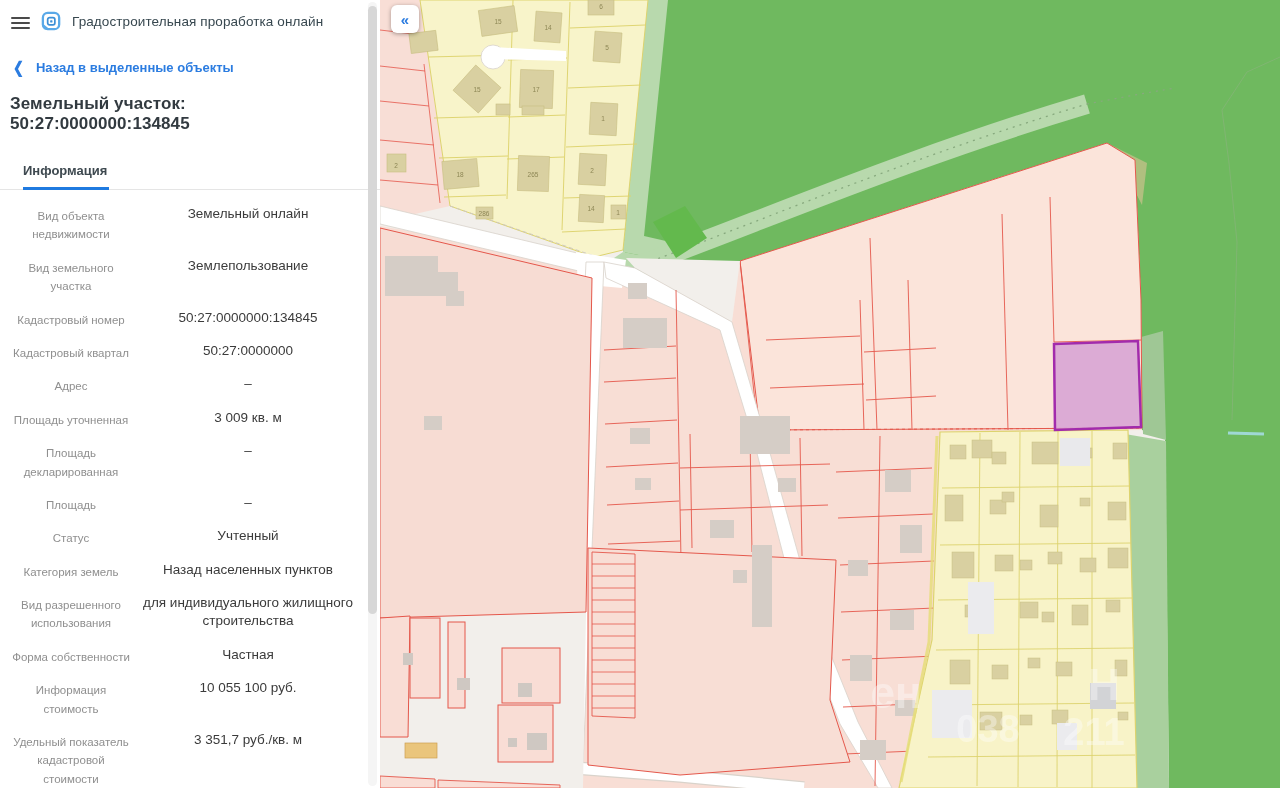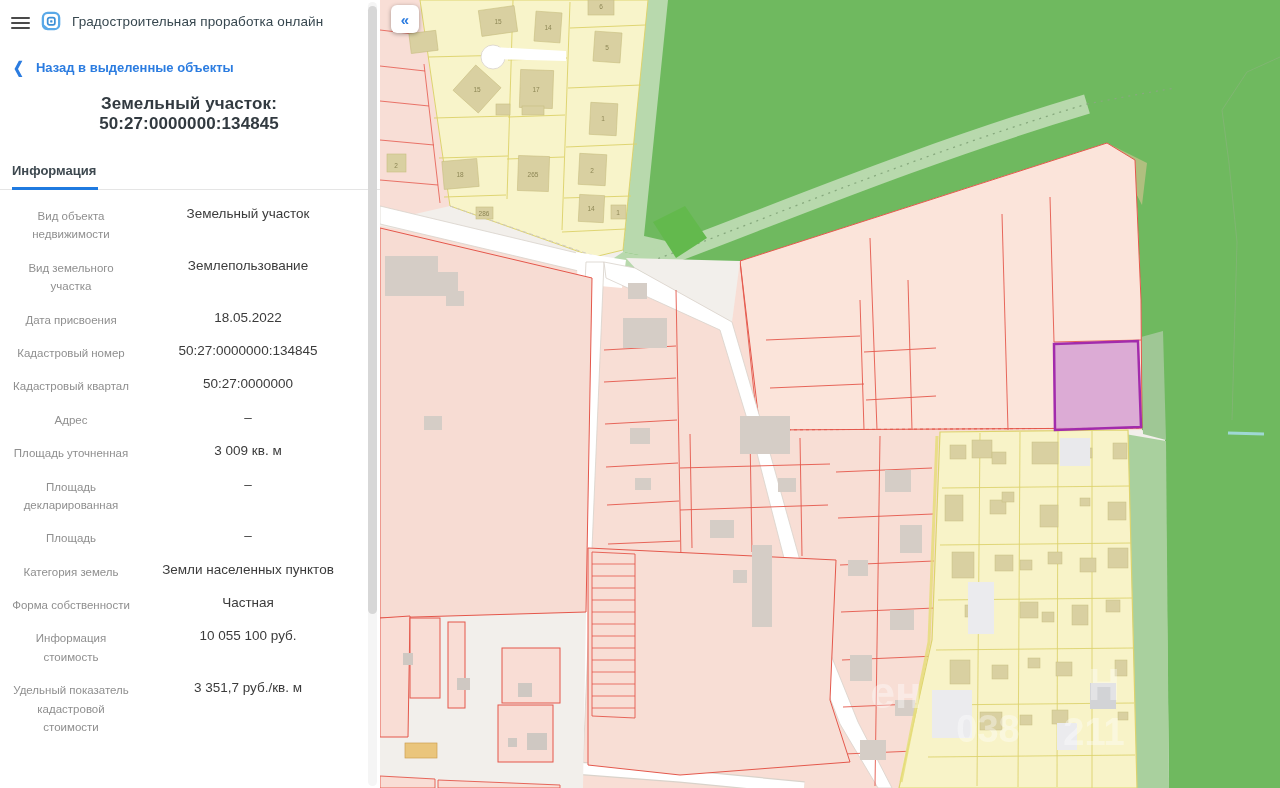--- a/index.html
+++ b/index.html
@@ -8,22 +8,22 @@
 
   
   .panel{width:380px;flex:none;position:relative;background:#fff;z-index:5;}
   .panel-header{display:flex;align-items:center;padding:10px 27px 6px 10px;}
   .burger{width:19px;height:13px;display:flex;flex-direction:column;justify-content:space-between;background:none;border:none;cursor:pointer;padding:0;margin:3px 10px 0 1px;}
   .burger span{display:block;height:2.4px;background:#4a4a4a;border-radius:1px;}
   .logo{width:23px;height:23px;margin-right:9px;flex:none;}
   .app-title{font-size:13.5px;color:#37474f;letter-spacing:.1px;}
   .back{display:flex;align-items:center;color:#2b7ce0;font-size:13px;font-weight:600;margin:21px 0 0 13px;text-decoration:none;cursor:pointer;}
   .back .chev{font-size:13px;font-weight:700;margin-right:12px;transform:scaleY(1.2);}
-  .page-title{font-size:17px;font-weight:700;color:#323a40;margin:19px 12px 0 10px;letter-spacing:.1px;text-align:center;}
-  .tabs{margin-top:23px;border-bottom:1px solid #e5e5e5;padding:0 12px;}
+  .page-title{font-size:17px;font-weight:700;color:#323a40;margin:19px 12px 0 10px;letter-spacing:.1px;}
+  .tabs{margin-top:23px;border-bottom:1px solid #e5e5e5;padding:0 23px;}
   .tab{display:inline-block;padding:6px 2px 9px 0;font-size:13px;color:#3e4950;font-weight:600;border-bottom:3px solid #1f7ae0;margin-bottom:-1px;cursor:pointer;}
   dl.fields{margin:15px 14px 0 12px;padding:0;}
   dl.fields .row{display:grid;grid-template-columns:118px 1fr;margin-bottom:13px;text-align:center;}
   dl.fields dt{font-size:11.5px;color:#8f8f8f;line-height:1.6;padding-top:2px;font-weight:400;}
   dl.fields dd{font-size:13.5px;color:#3b3b3b;line-height:1.35;margin:0;}
   .scrollbar{position:absolute;right:3px;top:2px;width:9px;height:784px;background:#f5f5f5;border-radius:5px;}
   .scrollbar .thumb{position:absolute;top:4px;left:0;width:9px;height:608px;background:#d7d7d7;border-radius:5px;}
 
   
   .map{position:relative;flex:1;overflow:hidden;background:#f2efeb;}
@@ -62,31 +62,27 @@
 
     <h1 class="page-title">Земельный участок: 50:27:0000000:134845</h1>
 
     <div class="tabs">
       <span class="tab">Информация</span>
     </div>
 
     <dl class="fields">
       <div class="row">
           <dt>Вид объекта недвижимости</dt>
-          <dd>Земельный участок</dd>
+          <dd>Земельный онлайн</dd>
         </div>
       <div class="row">
           <dt>Вид земельного участка</dt>
           <dd>Землепользование</dd>
         </div>
       <div class="row">
-          <dt>Дата присвоения</dt>
-          <dd>18.05.2022</dd>
-        </div>
-      <div class="row">
           <dt>Кадастровый номер</dt>
           <dd>50:27:0000000:134845</dd>
         </div>
       <div class="row">
           <dt>Кадастровый квартал</dt>
           <dd>50:27:0000000</dd>
         </div>
       <div class="row">
           <dt>Адрес</dt>
           <dd>–</dd>
@@ -97,22 +93,30 @@
         </div>
       <div class="row">
           <dt>Площадь декларированная</dt>
           <dd>–</dd>
         </div>
       <div class="row">
           <dt>Площадь</dt>
           <dd>–</dd>
         </div>
       <div class="row">
+          <dt>Статус</dt>
+          <dd>Учтенный</dd>
+        </div>
+      <div class="row">
           <dt>Категория земель</dt>
-          <dd>Земли населенных пунктов</dd>
+          <dd>Назад населенных пунктов</dd>
+        </div>
+      <div class="row">
+          <dt>Вид разрешенного использования</dt>
+          <dd>для индивидуального жилищного строительства</dd>
         </div>
       <div class="row">
           <dt>Форма собственности</dt>
           <dd>Частная</dd>
         </div>
       <div class="row">
           <dt>Информация стоимость</dt>
           <dd>10 055 100 руб.</dd>
         </div>
       <div class="row">

